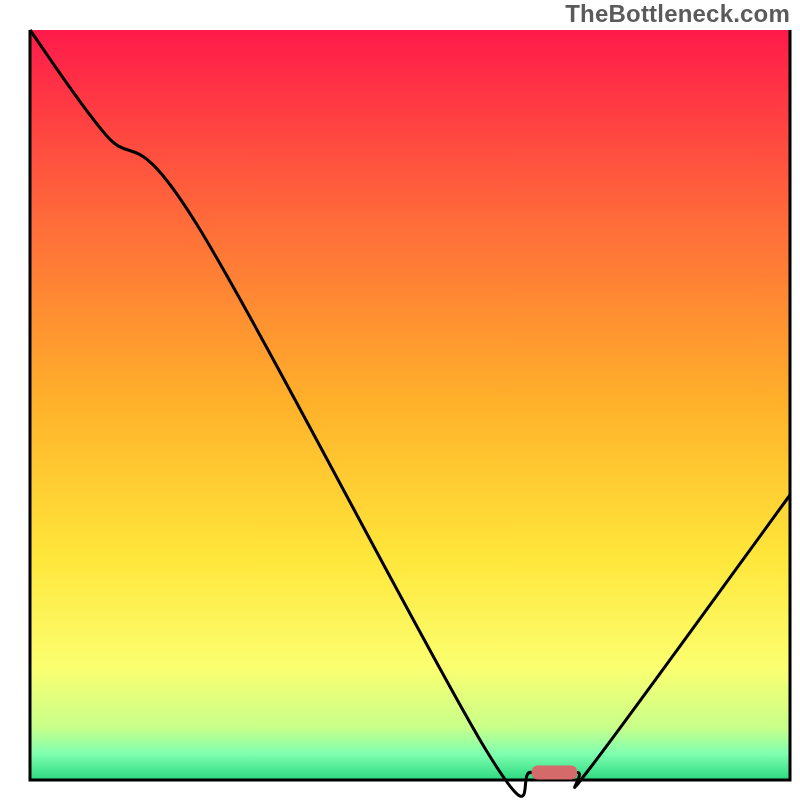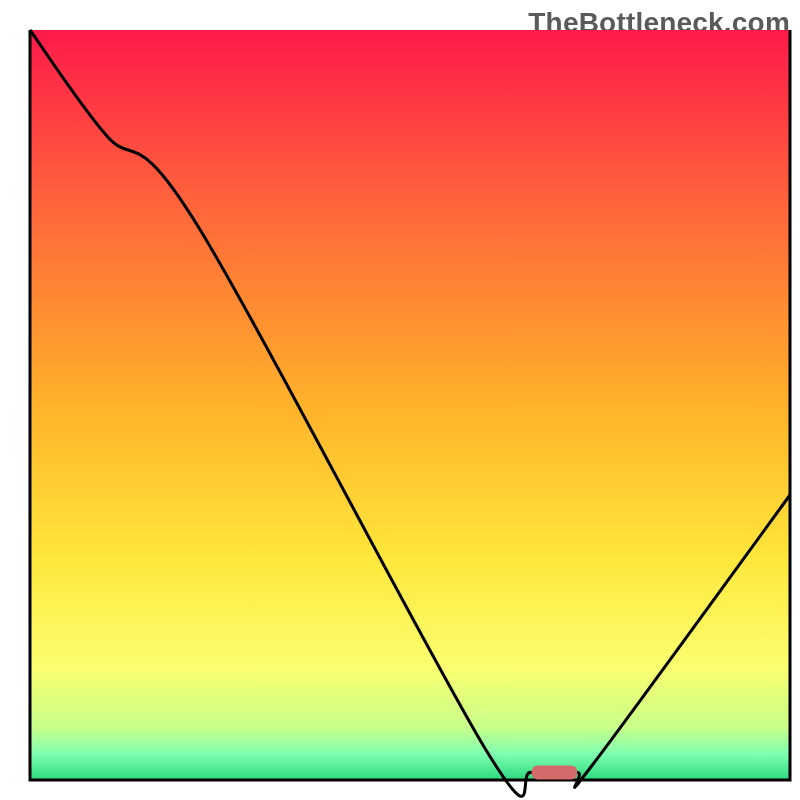--- a/index.html
+++ b/index.html
@@ -10,24 +10,24 @@
     background: #ffffff;
     overflow: hidden;
   }
   .container {
     position: relative;
     width: 800px;
     height: 800px;
   }
   .attribution {
     position: absolute;
-    top: 7px;
+    top: 0;
     right: 10px;
     font-family: Arial, Helvetica, sans-serif;
-    font-size: 28px;
+    font-size: 24px;
     font-weight: 600;
     color: #5a5a5a;
     letter-spacing: 0.2px;
   }
   svg {
     display: block;
     position: absolute;
     top: 0;
     left: 0;
   }

